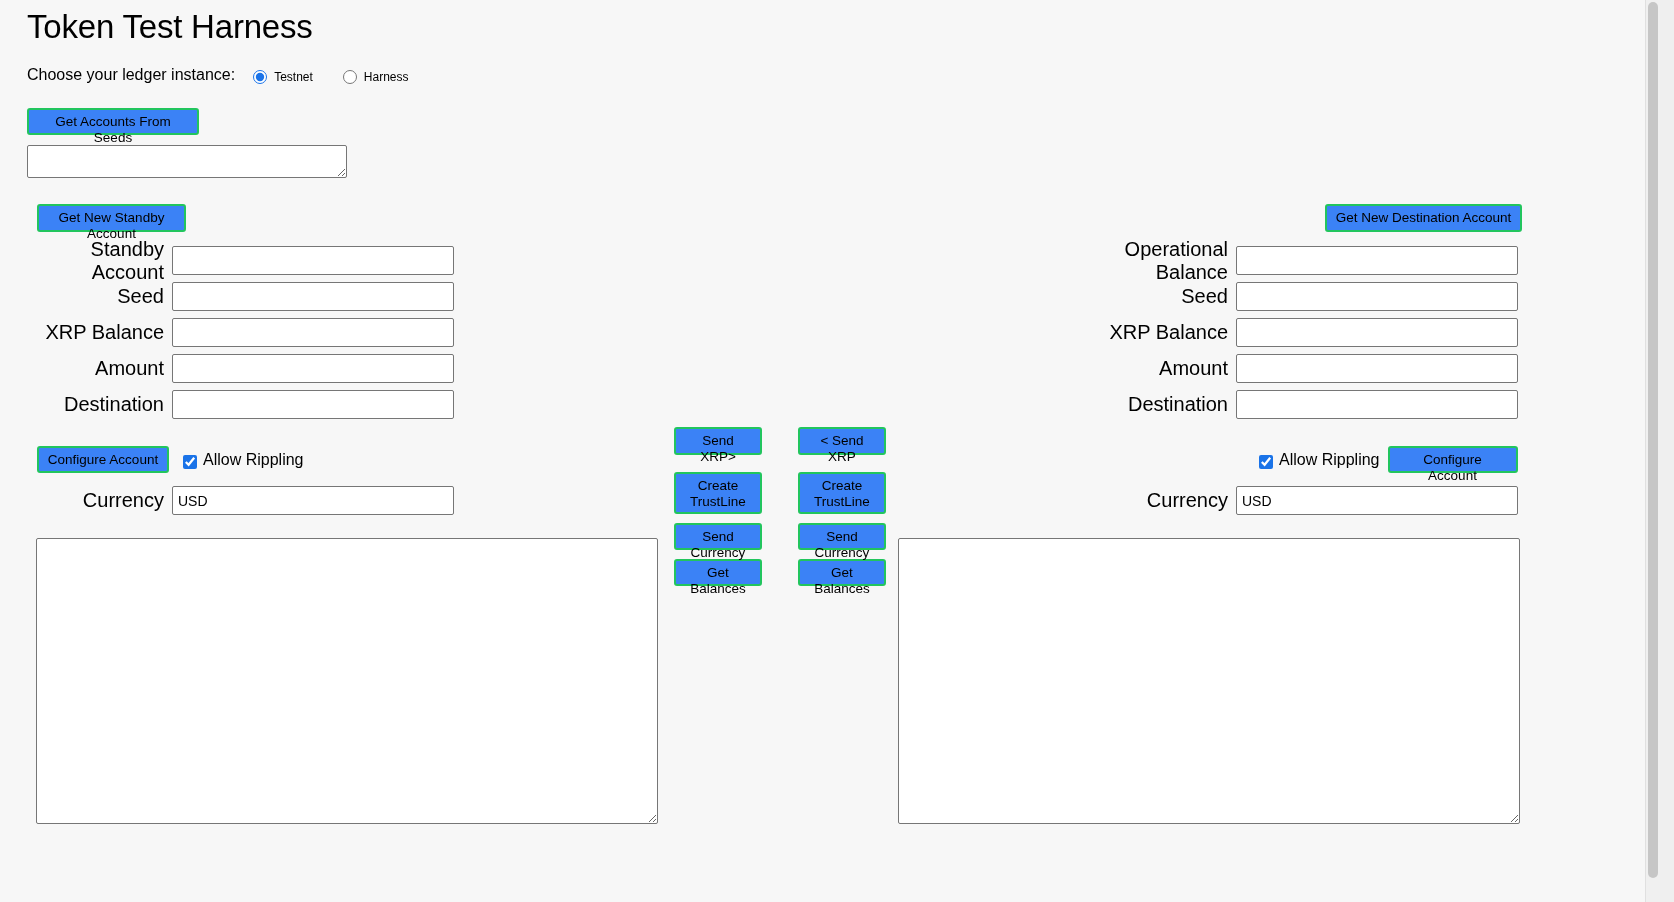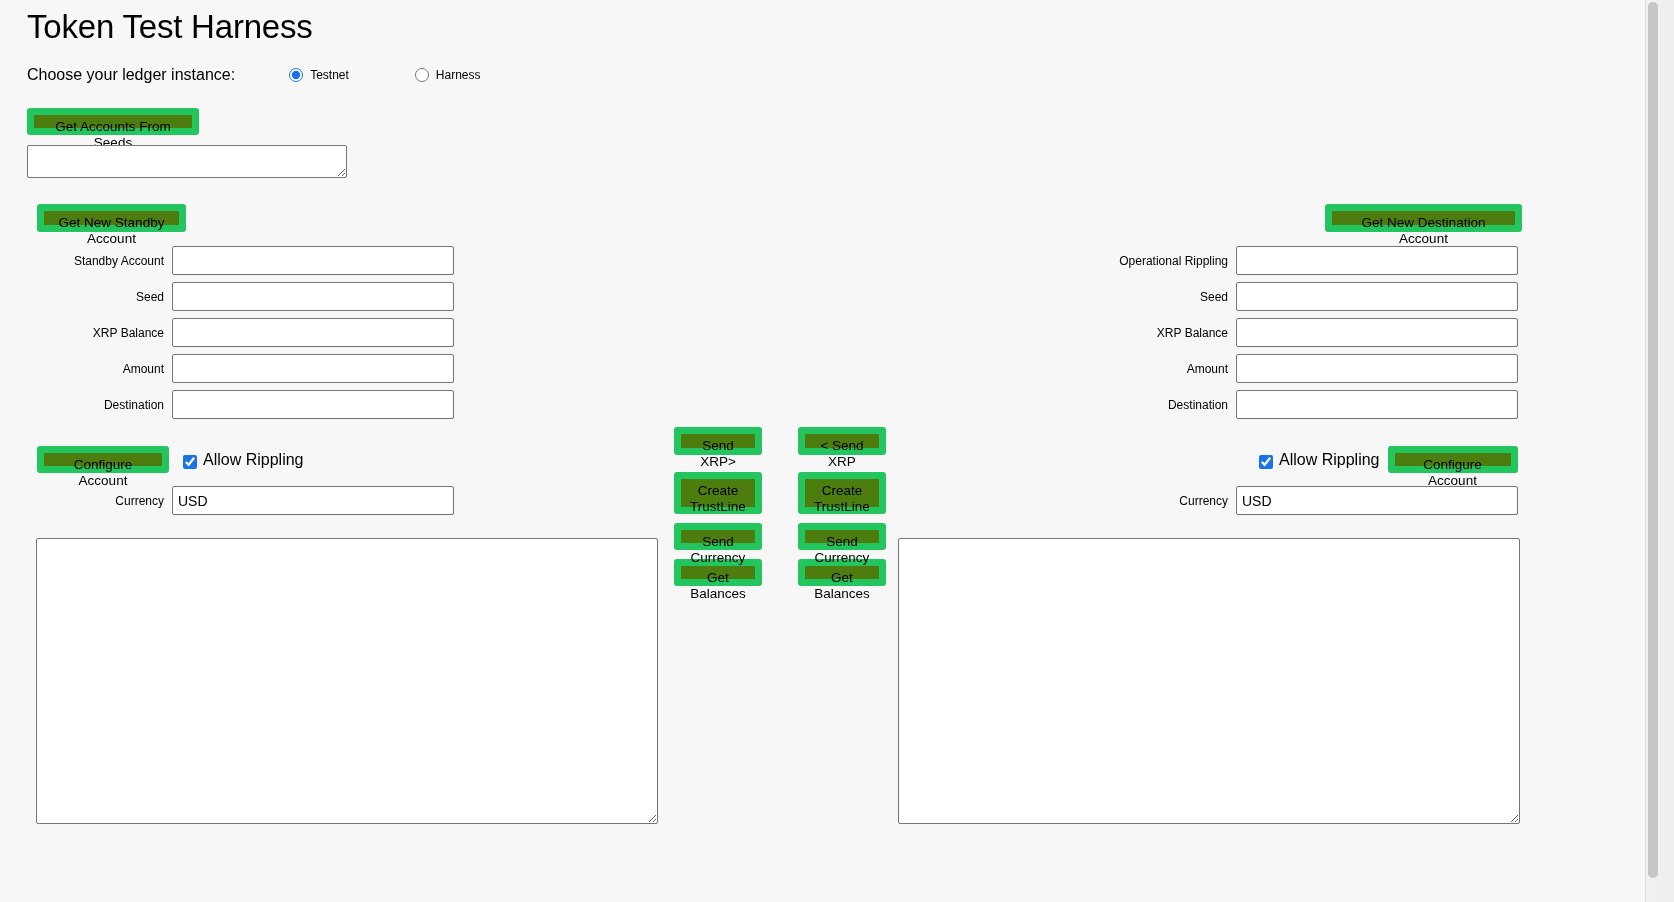--- a/index.html
+++ b/index.html
@@ -43,43 +43,42 @@
     font-size: 33px;
     font-weight: 400;
     letter-spacing: -0.2px;
     color: #000;
   }
   .ledger-row {
     position: absolute;
     left: 27px;
     top: 66px;
     display: flex;
-    align-items: center;
+    align-items: flex-end;
     font-size: 16px;
     color: #000;
-    gap: 36px;
   }
   .ledger-label { margin-right: 18px; }
   .radio-wrap {
     display: flex;
     align-items: center;
     margin-right: 30px;
   }
   .radio-wrap input[type=radio] {
     width: 14px; height: 14px;
     margin: 0 7px 0 0;
     accent-color: #1a73e8;
   }
   .radio-wrap label { font-size: 12px; }
 
   button.btn {
     font-family: "Liberation Sans", sans-serif;
     font-size: 13.5px;
-    background: #4d7c0f;
-    border: 7px solid #22c55e;
+    background: #3b82f6;
+    border: 2px solid #22c55e;
     border-radius: 3px;
     color: #000;
     padding: 4px 8px;
     cursor: pointer;
     line-height: 1.2;
   }
 
   #get-accounts-seeds {
     position: absolute;
     left: 27px; top: 108px;
@@ -112,21 +111,21 @@
     text-align: center;
   }
 
   .field-row {
     display: flex;
     align-items: center;
     margin-bottom: 7px;
     height: 29px;
   }
   .field-row .lbl {
-    font-size: 12px;
+    font-size: 20px;
     color: #000;
     text-align: right;
     padding-right: 8px;
     box-sizing: border-box;
   }
   .field-row input.txt {
     font-family: "Liberation Sans", sans-serif;
     font-size: 14px;
     height: 29px;
     box-sizing: border-box;
@@ -280,21 +279,21 @@
     <button class="btn btn-trustline">Create
 TrustLine</button>
     <button class="btn btn-sendcur">Send Currency</button>
     <button class="btn btn-getbal">Get Balances</button>
   </div>
 
   <button class="btn top-btn-right">Get New Destination Account</button>
 
   <div class="right-fields">
     <div class="field-row">
-      <span class="lbl">Operational Rippling</span>
+      <span class="lbl">Operational Balance</span>
       <input class="txt" type="text" value="" style="">
     </div>
     <div class="field-row">
       <span class="lbl">Seed</span>
       <input class="txt" type="text" value="" style="">
     </div>
     <div class="field-row">
       <span class="lbl">XRP Balance</span>
       <input class="txt" type="text" value="" style="">
     </div>

